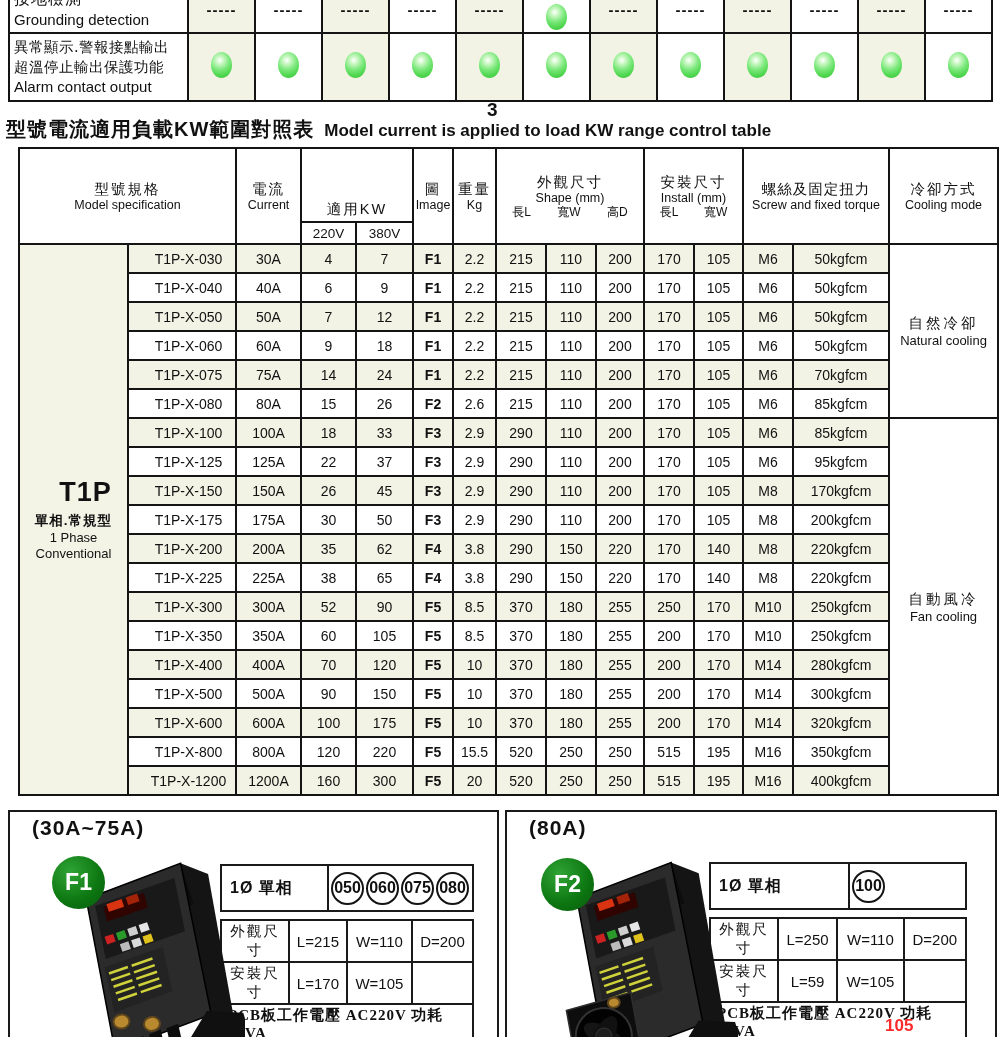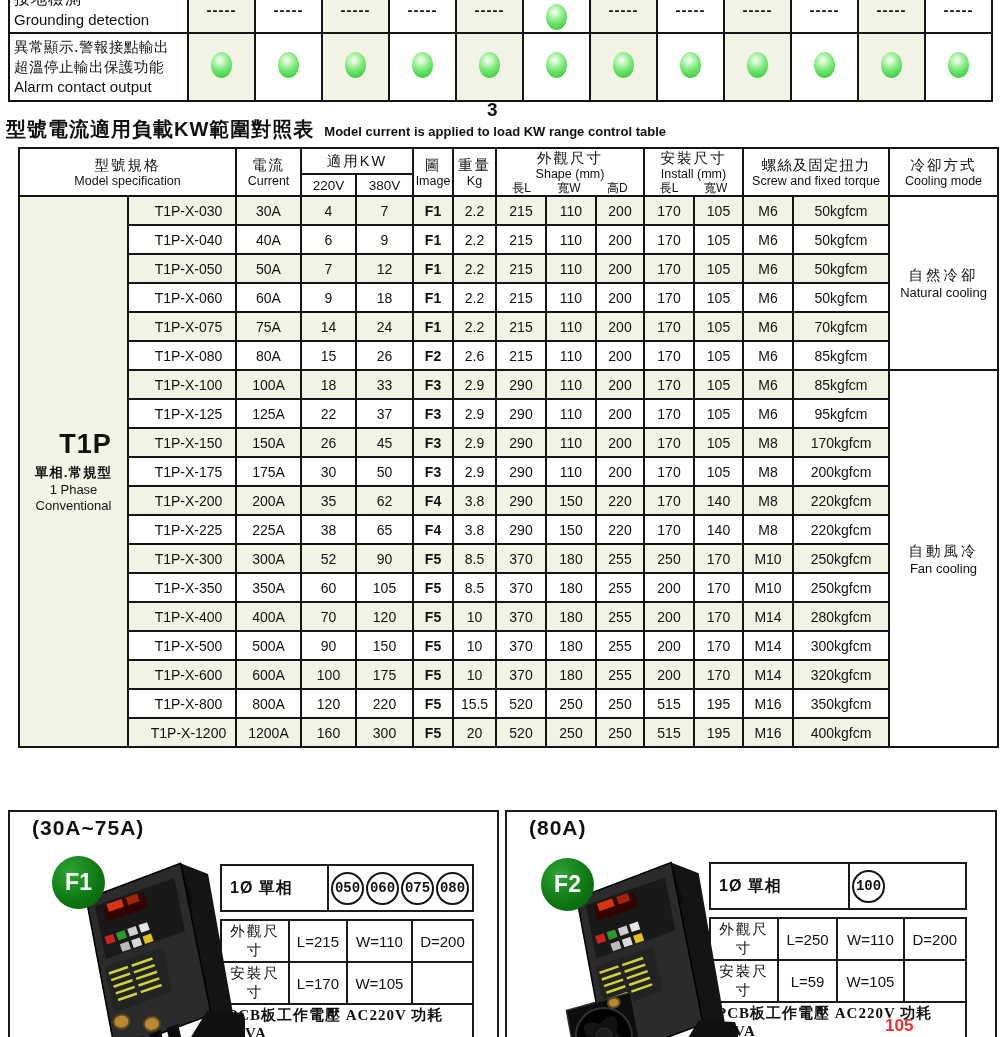--- a/index.html
+++ b/index.html
@@ -22,30 +22,30 @@
   .lbl-zh2{font-size:14.5px;letter-spacing:.5px;line-height:20px;white-space:nowrap;
            font-family:"DejaVu Serif",serif;}
   .dash{font-weight:900;font-size:15px;letter-spacing:1px;display:inline-block;padding-bottom:14px;}
   .led{display:inline-block;width:21px;height:26px;border-radius:50%;
        background:radial-gradient(circle at 42% 32%, #ffffff 0%, #c9f7c2 18%, #7ae87a 45%, #4ed64e 72%, #3cbf3c 100%);}
   tr.r1 .led{margin-bottom:-2px;}
 
   
   .sec-title{position:absolute;left:6px;top:116px;white-space:nowrap;}
   .sec-title .zh{font-weight:bold;font-size:20px;letter-spacing:1px;}
-  .sec-title .en{font-weight:bold;font-size:13px;margin-left:10px;}
+  .sec-title .en{font-weight:bold;font-size:17px;margin-left:10px;}
   .sec-marker{position:absolute;left:487px;top:99px;font-weight:bold;font-size:19px;}
 
   
   .main-table{position:absolute;left:18px;top:147px;border-collapse:collapse;table-layout:fixed;}
   .main-table th,.main-table td{border:2px solid #141414;padding:0;text-align:center;overflow:hidden;}
   .main-table thead th{background:#fff;font-weight:normal;}
   .hz{font-size:14.5px;letter-spacing:2px;line-height:17px;}
   .he{font-size:12.5px;line-height:14px;}
-  .h-kw .hz{line-height:24px;}
+  .h-kw .hz{line-height:24px;margin-top:48px;}
   .h2 th{height:20px;font-size:13.5px;border-radius:7px;}
   .hsub{display:flex;justify-content:space-around;font-size:12px;line-height:14px;padding:0 2px;}
   .main-table tbody td{height:27px;font-size:14px;}
   .main-table tbody tr:nth-child(odd){background:#f2f3e4;}
   .main-table tbody tr:nth-child(even){background:#fff;}
   td.model-cell{text-align:center;padding-left:13px;font-size:14.5px;}
   td.img-cell{font-weight:bold;font-size:14.5px;}
   td.group-cell{background:#f3f4e6 !important;vertical-align:middle;}
   .g-code{font-weight:bold;font-size:27px;letter-spacing:1px;padding-left:24px;}
   .g-zh{font-weight:bold;font-size:13.5px;letter-spacing:1px;margin-top:4px;}
@@ -71,21 +71,21 @@
   .panel0 .spec{left:210px;top:52px;width:254px;}
   .panel1 .spec{left:202px;top:50px;width:258px;}
   .spec table{border-collapse:collapse;width:100%;}
   .spec td{border:2px solid #1a1a1a;background:#fff;}
   .phase-row td{height:40px;}
   .phase-cell{font-weight:bold;font-size:16px;padding-left:8px;letter-spacing:1px;}
   .panel0 .phase-cell{width:96px;}
   .panel1 .phase-cell{width:128px;}
   .circles-cell{text-align:left;padding:2px 1px;white-space:nowrap;}
   .mcircle{display:inline-flex;align-items:center;justify-content:center;width:29px;height:29px;
-           border:2px solid #141414;border-radius:50%;font-weight:bold;font-size:14px;margin:0 1px;font-family:Liberation Mono, monospace;}
+           border:2px solid #141414;border-radius:50%;font-weight:bold;font-size:16px;margin:0 1px;}
   .dims{margin-top:7px;}
   .dims td{height:27px;font-size:15px;text-align:center;}
   .dims td.dlabel{font-size:14.5px;letter-spacing:2px;font-family:"DejaVu Serif",serif;width:64px;}
   .dims td.pcb{font-family:"Liberation Serif",serif;font-weight:bold;font-size:15px;
                letter-spacing:1px;text-align:left;padding-left:6px;}
   .page-num{position:absolute;left:885px;top:1016px;color:#fb2b2b;font-weight:bold;font-size:17px;}
 </style>
 </head>
 <body>
 

